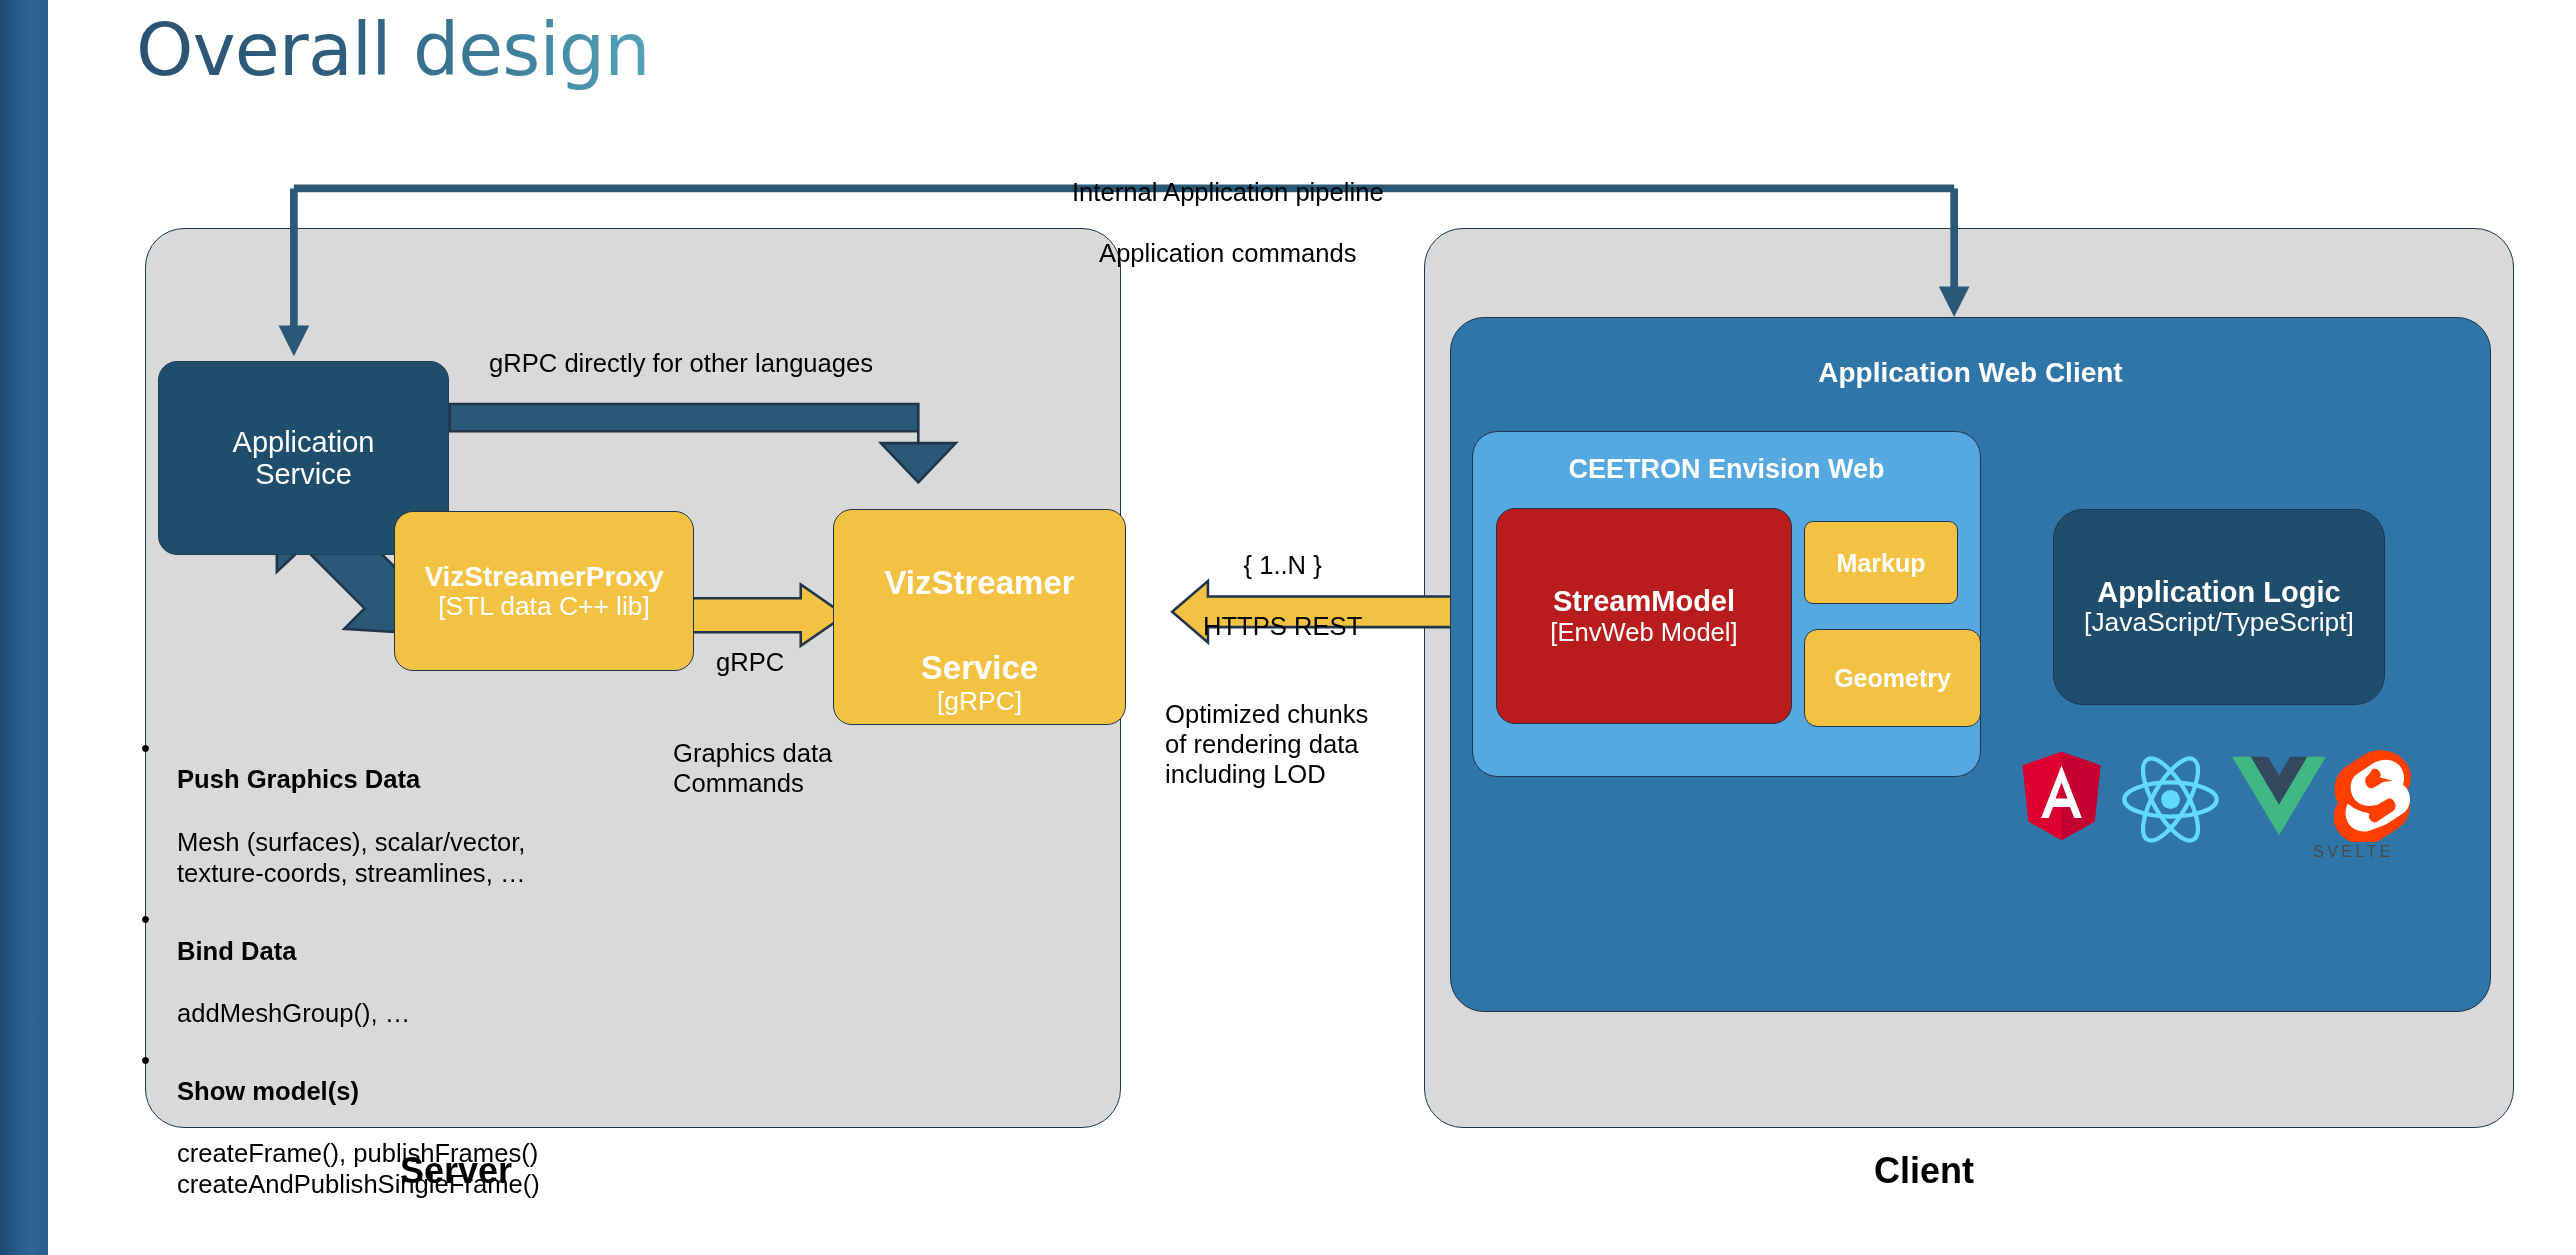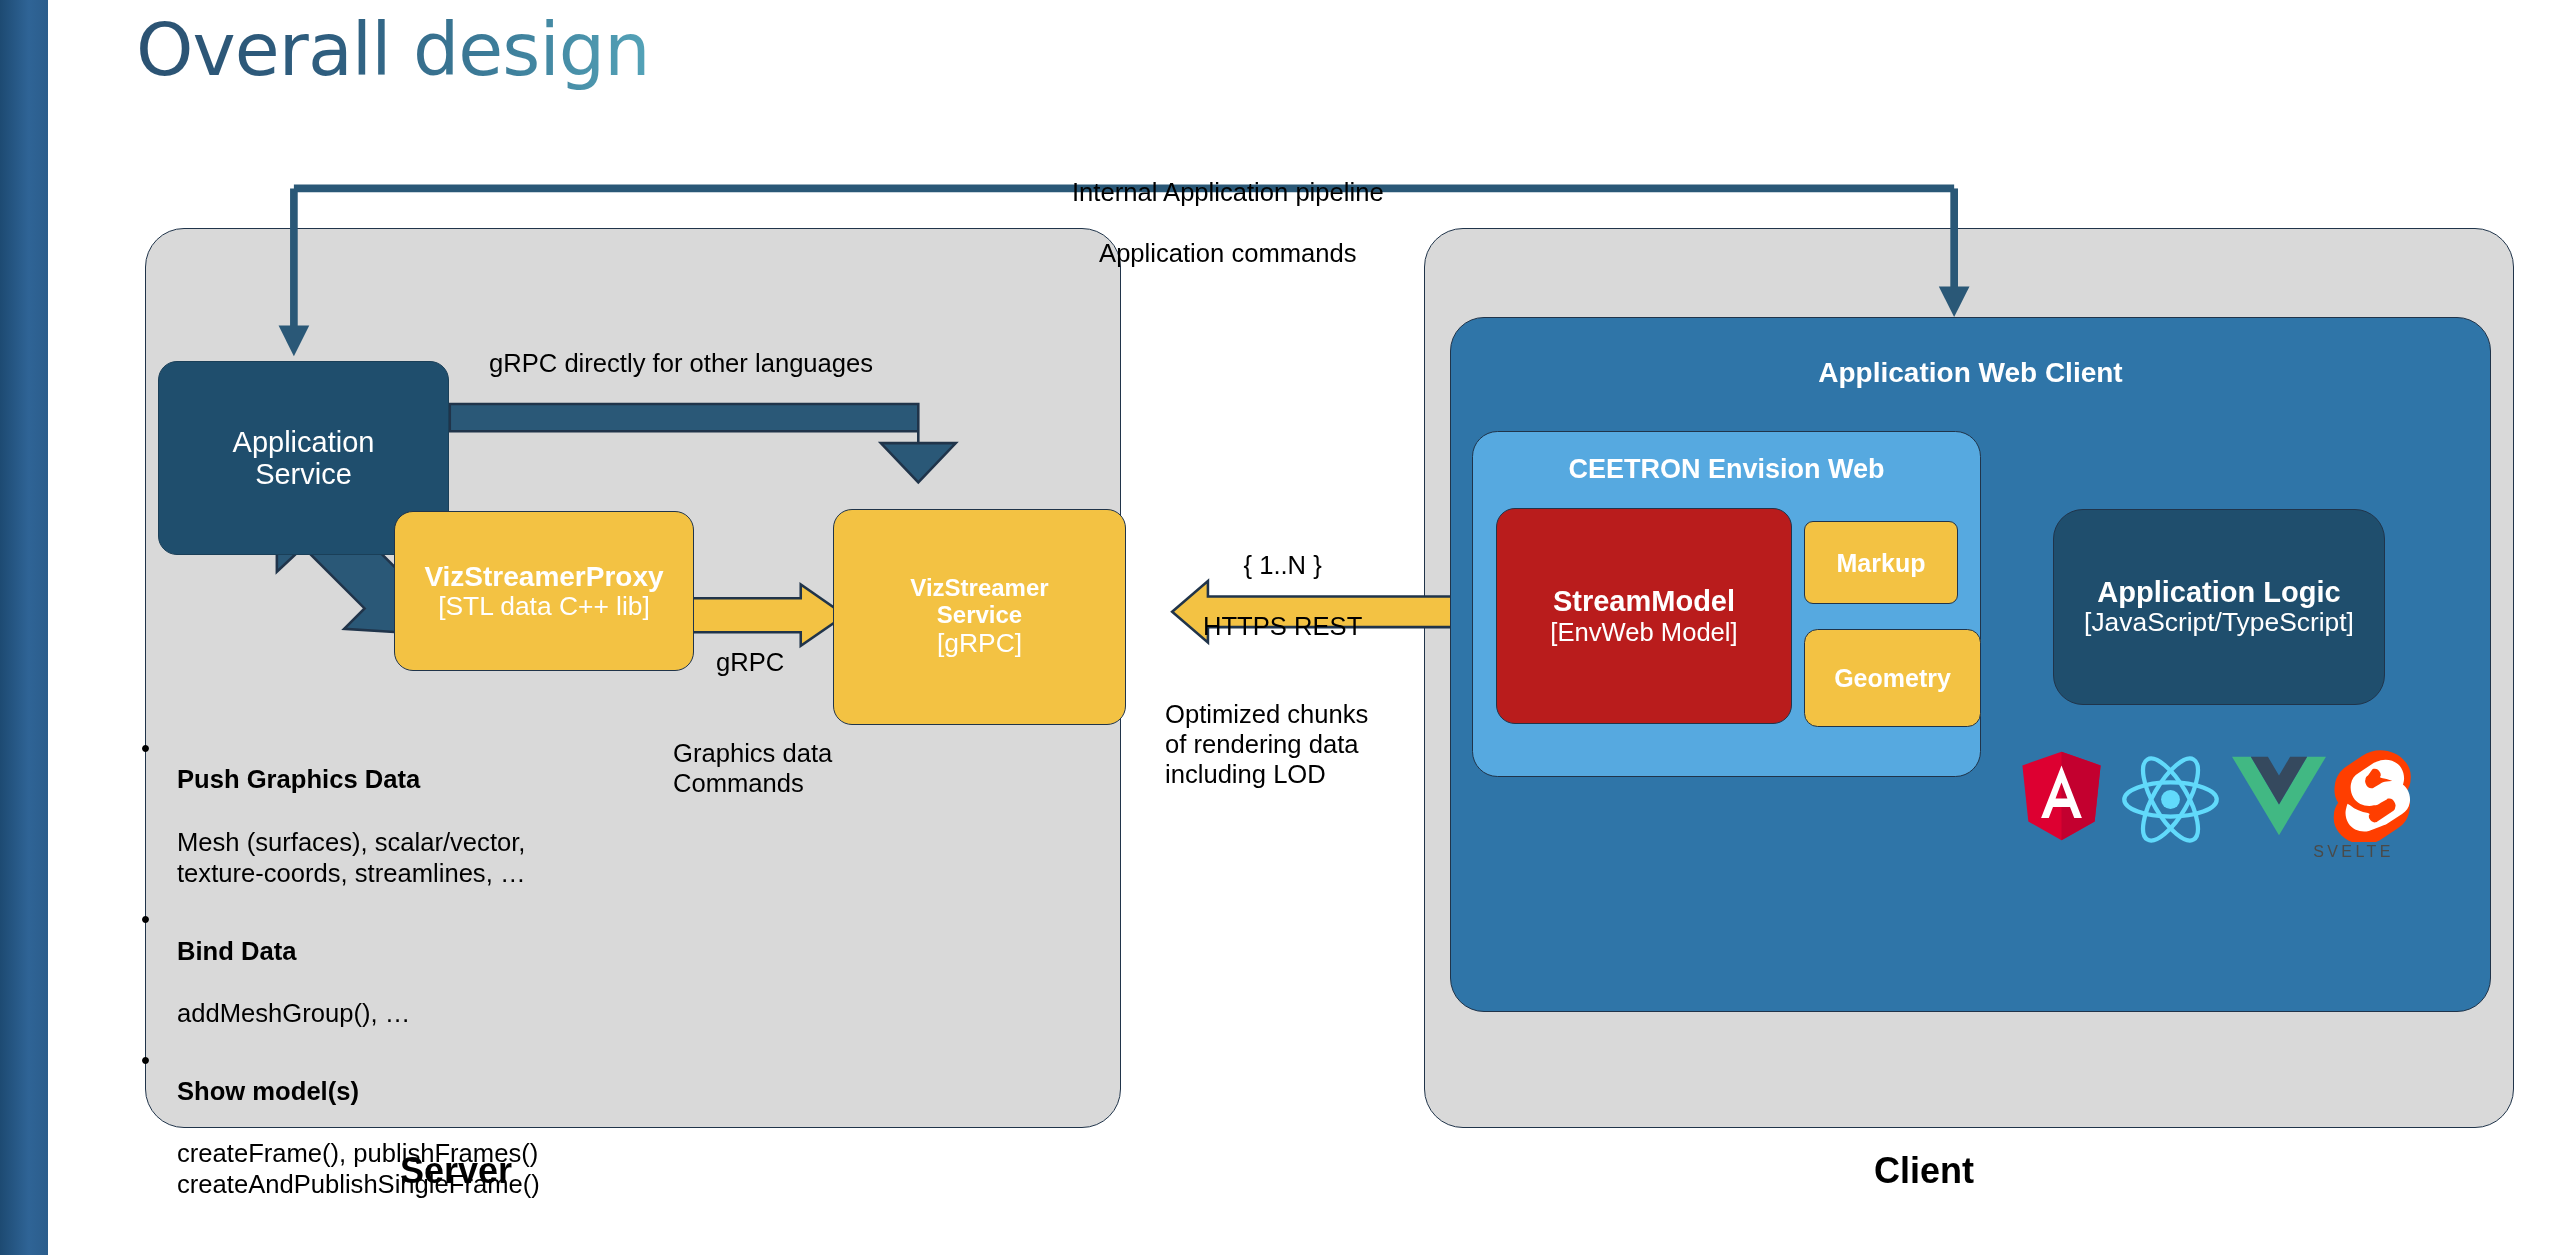--- a/index.html
+++ b/index.html
@@ -64,21 +64,21 @@
     left:394px; top:511px; width:300px; height:160px;
     background:#f3c243; border:1.7px solid #20344a; border-radius:19px; z-index:6;
   }
   .box-proxy .t1 { font-size:28px; }
   .box-proxy .t2 { font-size:26.4px; }
 
   .box-vizsvc {
     left:833px; top:509px; width:293px; height:216px;
     background:#f3c243; border:1.7px solid #20344a; border-radius:19px; z-index:6;
   }
-  .box-vizsvc .t1 { font-size:24px; }
+  .box-vizsvc .t1 { font-size:33px;margin-top:48px; }
   .box-vizsvc .t2 { font-size:26.4px; }
 
   
   .box-webclient {
     position:absolute; left:1450px; top:317px; width:1041px; height:695px;
     background:#2f75a8; border:1.7px solid #20344a; border-radius:34px; box-sizing:border-box;
   }
   .lbl-webclient {
     position:absolute; left:0; right:0; top:39px;
     text-align:center; color:#fff; font-weight:bold; font-size:28px;

